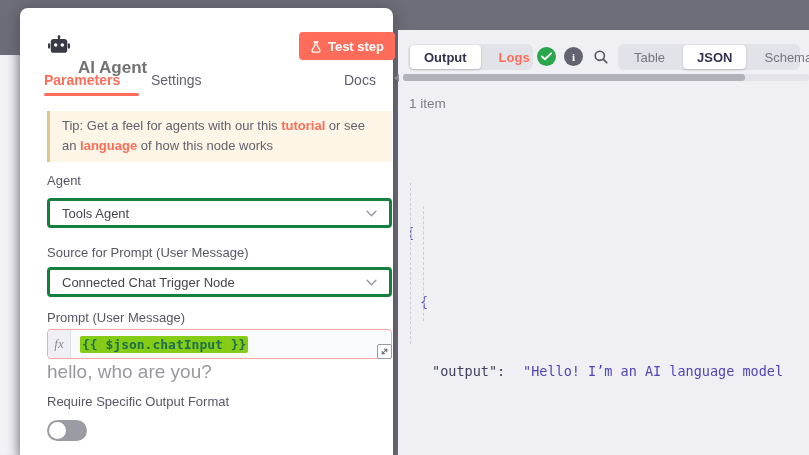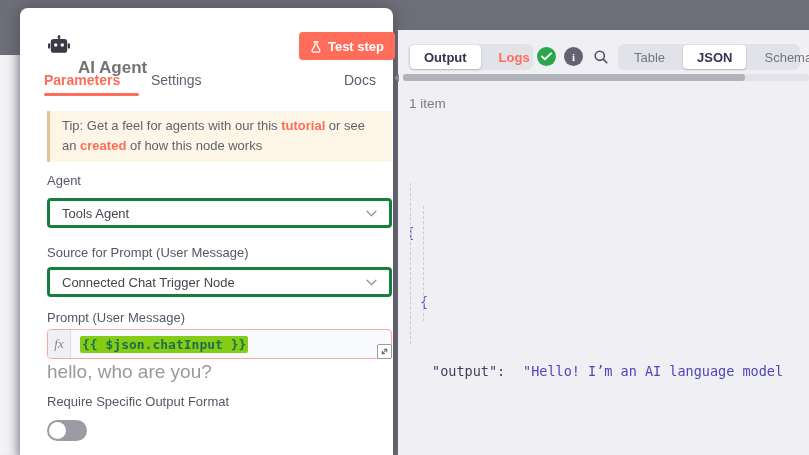--- a/index.html
+++ b/index.html
@@ -105,21 +105,21 @@
     <button class="tab tab-settings">Settings</button>
     <div class="param-underline"></div>
     <div class="docs-link">
       <span>Docs</span>
       <svg width="11" height="11" viewBox="0 0 12 12" fill="none" stroke="#5c5c6e" stroke-width="1.3" stroke-linecap="round">
         <path d="M5 2.5H2.5v7h7V7"></path>
         <path d="M7.2 1.3h3.5v3.5M10.5 1.5L5.8 6.2"></path>
       </svg>
     </div>
 
-    <div class="tip-box"><span>Tip: Get a feel for agents with our this </span><span class="tip-link">tutorial</span><span> or see an </span><span class="tip-link">created</span><span> of how this node works</span></div>
+    <div class="tip-box"><span>Tip: Get a feel for agents with our this </span><span class="tip-link">tutorial</span><span> or see an </span><span class="tip-link">language</span><span> of how this node works</span></div>
 
     <div class="field-label" style="left:27px; top:165px;">Agent</div>
     <div class="select-box" style="top:190px;">
       <span>Tools Agent</span>
       <svg width="11" height="7" viewBox="0 0 10 6" fill="none" stroke="#9a9aa5" stroke-width="1.4" stroke-linecap="round">
           <path d="M1 1l4 4 4-4"></path>
         </svg>
     </div>
 
     <div class="field-label" style="left:27px; top:237px;">Source for Prompt (User Message)</div>

